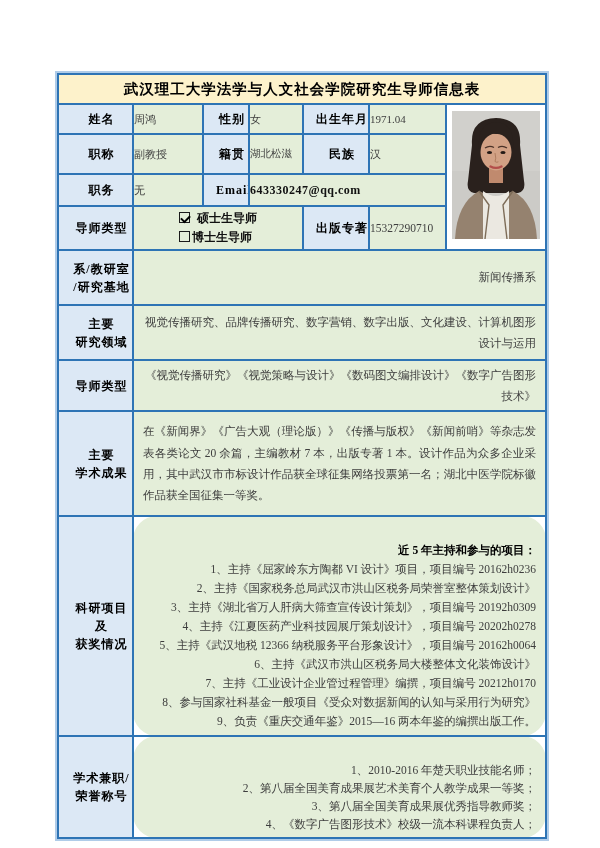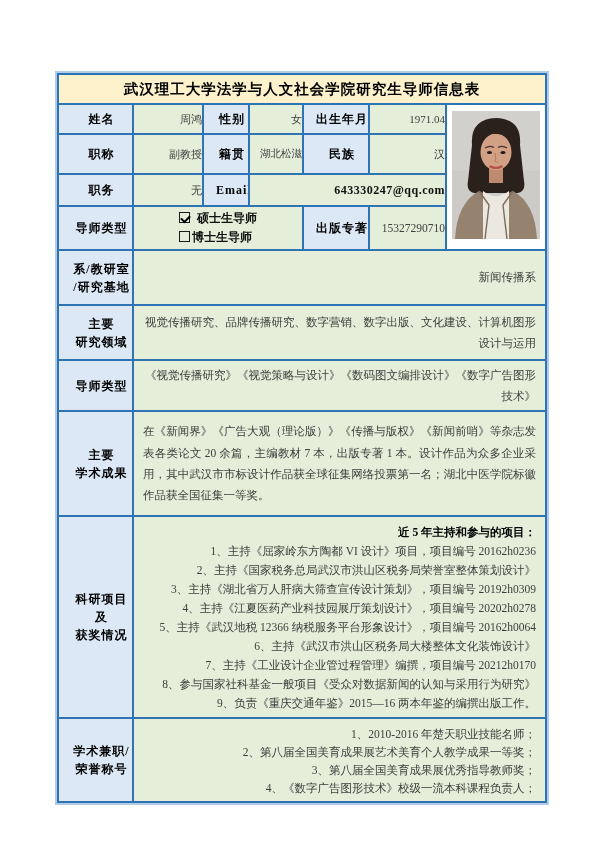--- a/index.html
+++ b/index.html
@@ -18,31 +18,31 @@
   .title-cell {
     background:#fdf2cb; text-align:center; vertical-align:middle;
     font-size:14.5px; font-weight:bold; color:#000; letter-spacing:1px;margin-top:32px;
   }
   .lbl {
     background:#dce8f5; text-align:center; vertical-align:middle;
     font-size:12px; font-weight:bold; color:#000; letter-spacing:1px;
     white-space:pre-line; line-height:1.5;padding-left:12px;
   }
   .val {
-    background:#e4eed9; text-align:right; vertical-align:middle;
+    background:#e4eed9; text-align:left; vertical-align:middle;
     font-size:11px; color:#3f3f3f;
   }
   .val.small { font-size:10.5px; letter-spacing:0; }
   .val.strong { font-weight:bold; color:#111; font-size:12px; letter-spacing:0.5px; }
   .content {
     background:#e4eed9; vertical-align:middle; text-align:right;
     font-size:11.5px; color:#3d3d3d; padding:4px 9px; line-height:1.8;
   }
   .content.justify { text-align:justify; line-height:1.85; }
-  .content.top { vertical-align:top; padding-top:6px; }
+  .content.top { vertical-align:top; padding-top:24px;border-radius:24px; }
   .proj-heading { font-weight:bold; color:#000; line-height:19px; }
   .list-line { line-height:19px; }
   .honors .list-line { line-height:18px; }
   .photo-cell { background:#ffffff; text-align:center; vertical-align:middle; padding:2px; }
   .advisor-cell { background:#e4eed9; text-align:center; vertical-align:middle; }
   .advisor-box { display:inline-block; text-align:left; font-size:12px; font-weight:600; color:#111; line-height:19px; }
   .cbox {
     display:inline-block; width:11px; height:11px; border:1.5px solid #1a1a1a;
     vertical-align:-1px; position:relative; background:#e4eed9;
   }

